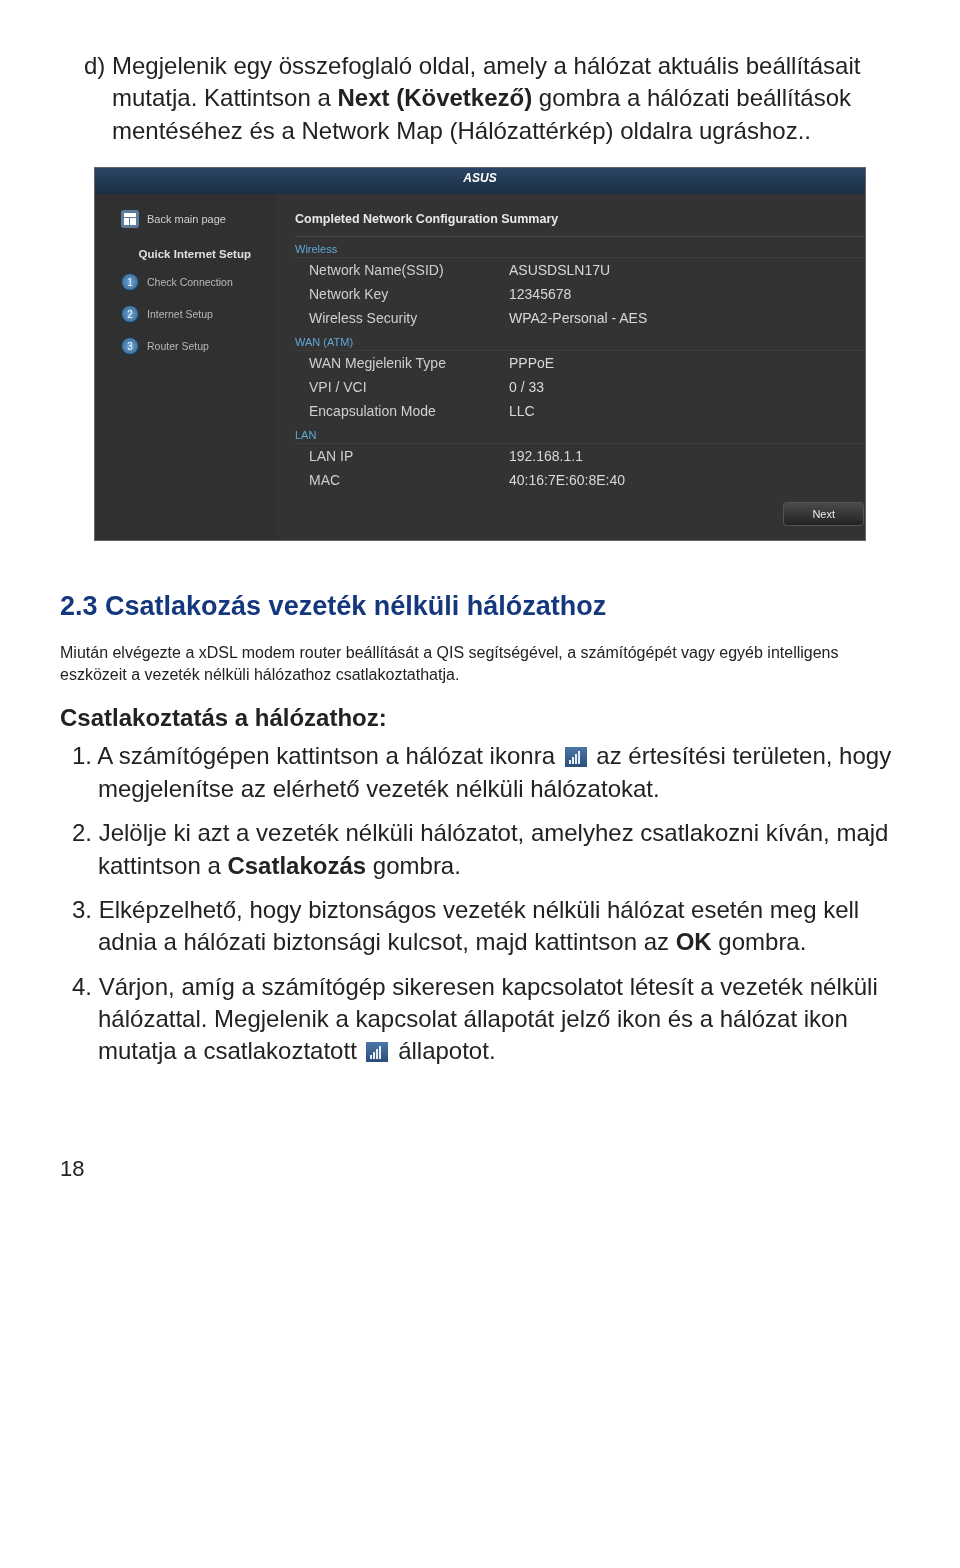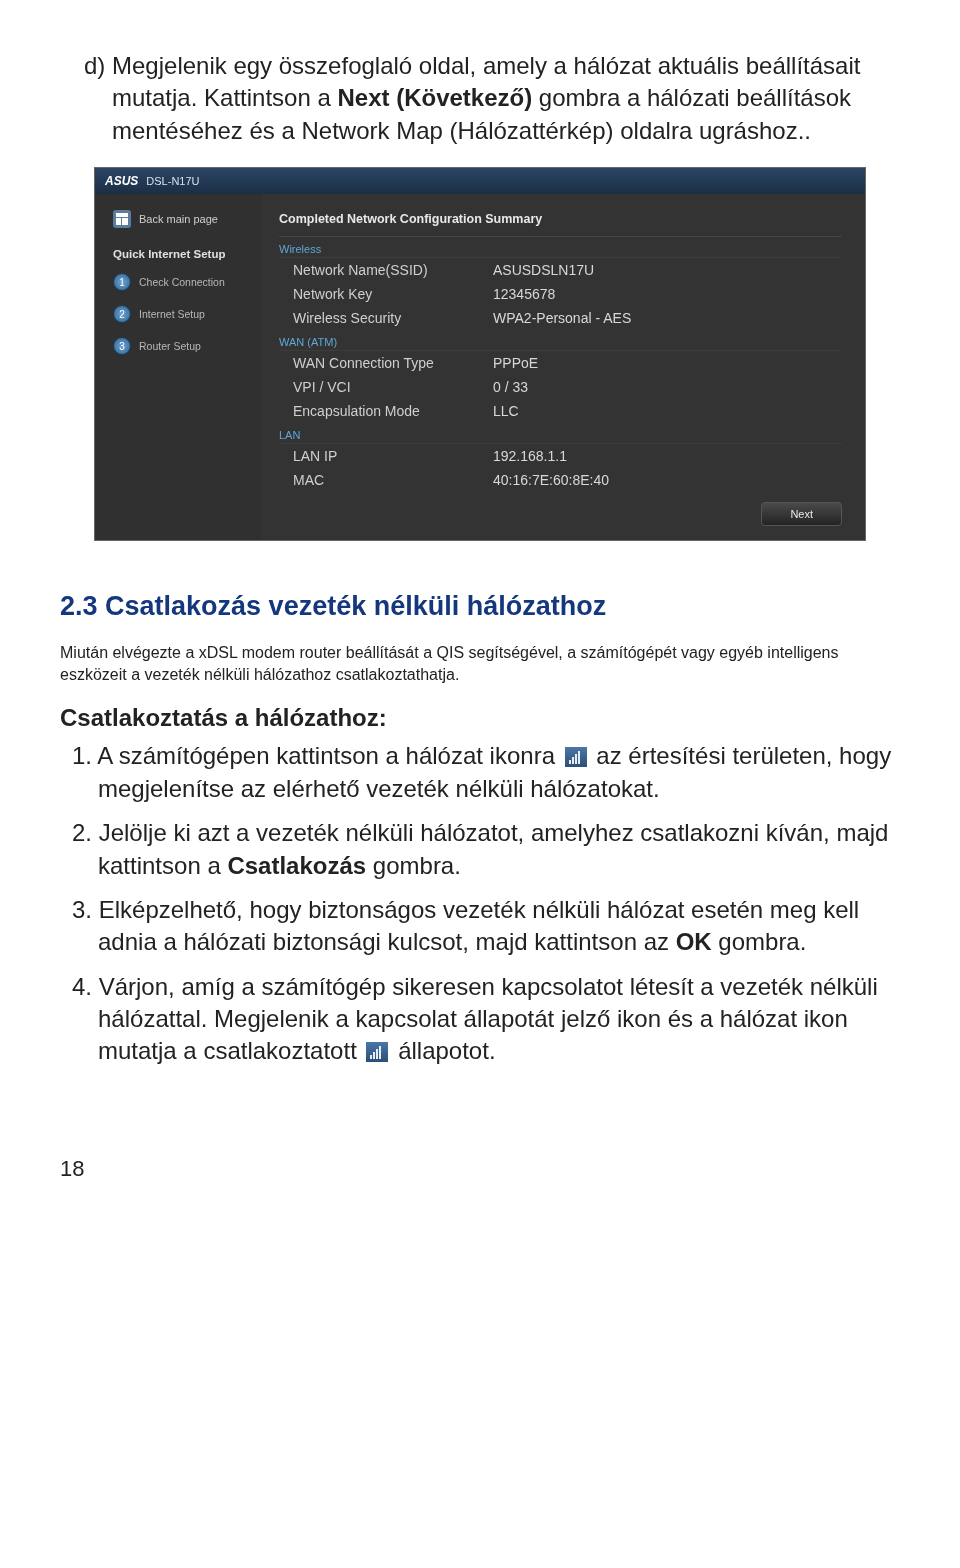--- a/index.html
+++ b/index.html
@@ -30,34 +30,36 @@
   }
   .titlebar {
     background: linear-gradient(#2a4564,#1b2e44);
     height: 20px;
     color: #d8e2ee;
     font-size: 11px;
     padding: 3px 10px;
     display: flex;
     align-items: center;
     gap: 8px;
+    flex-direction: column;
   }
   .titlebar .logo {
     font-weight: 700;
     font-style: italic;
     color: #fff;
     font-size: 12px;
   }
   .router-body {
     display: flex;
   }
   .sidebar {
     width: 150px;
     background: #303030;
-    padding: 10px 8px;
+    padding: 10px 16px;
+    text-align: right;
   }
   .sb-back {
     display: flex;
     align-items: center;
     gap: 8px;
     padding: 6px 10px 14px 10px;
     color: #d0d0d0;
     font-size: 11px;
   }
   .sb-back-icon {
@@ -84,21 +86,21 @@
   .sb-num {
     width: 16px; height: 16px; border-radius: 50%;
     background: radial-gradient(#6fa7d4,#2d5d8a);
     color: #fff; font-size: 10px;
     display: flex; align-items: center; justify-content: center;
     border: 1px solid #1a3a55;
   }
   .mainpanel {
     flex: 1;
     background: #333;
-    padding: 12px 23px 14px 18px;
+    padding: 12px 1px 14px 18px;
   }
   .panel-title {
     color: #e8e8e8;
     font-weight: 700;
     font-size: 12.5px;
     padding: 6px 0 10px 0;
     border-bottom: 1px solid #444;
   }
   .panel-sub {
     color: #9fa7ad;
@@ -236,21 +238,21 @@
           <span class="k">Network Key</span>
           <span class="v">12345678</span>
         </div>
       <div class="kv">
           <span class="k">Wireless Security</span>
           <span class="v">WPA2-Personal - AES</span>
         </div>
 
       <div class="section-head">WAN (ATM)</div>
       <div class="kv">
-          <span class="k">WAN Connection Type</span>
+          <span class="k">WAN Megjelenik Type</span>
           <span class="v">PPPoE</span>
         </div>
       <div class="kv">
           <span class="k">VPI / VCI</span>
           <span class="v">0 / 33</span>
         </div>
       <div class="kv">
           <span class="k">Encapsulation Mode</span>
           <span class="v">LLC</span>
         </div>

